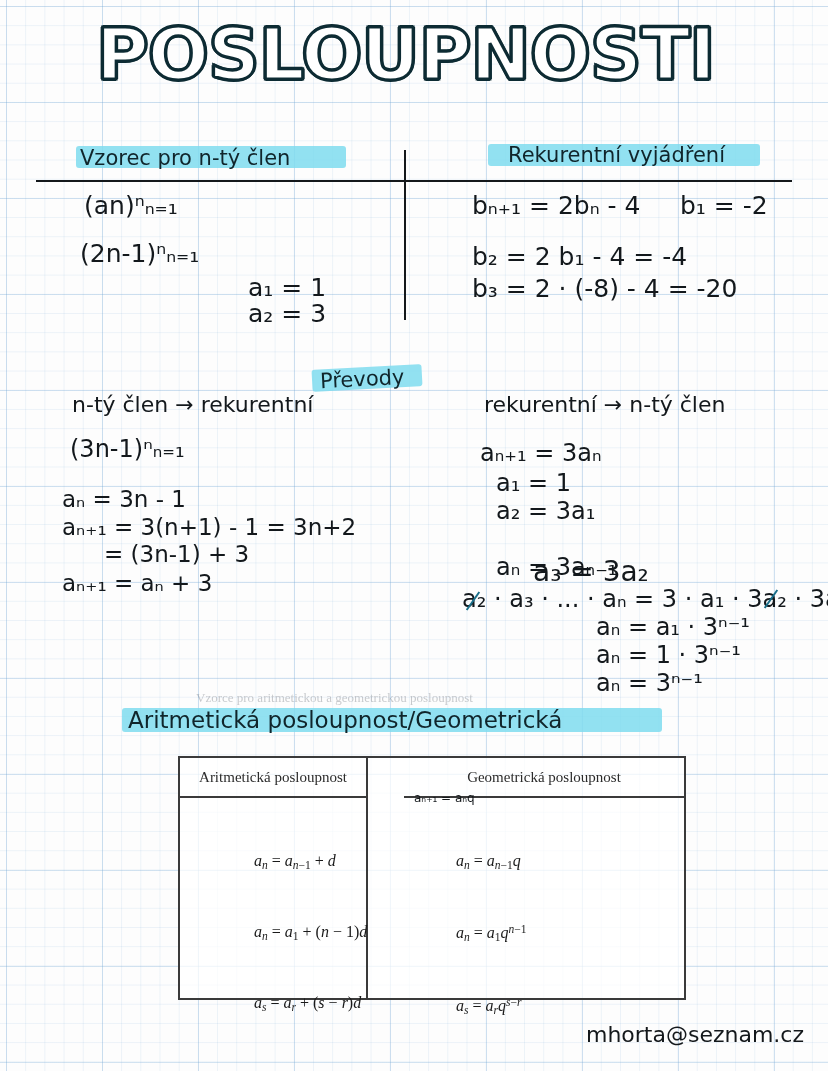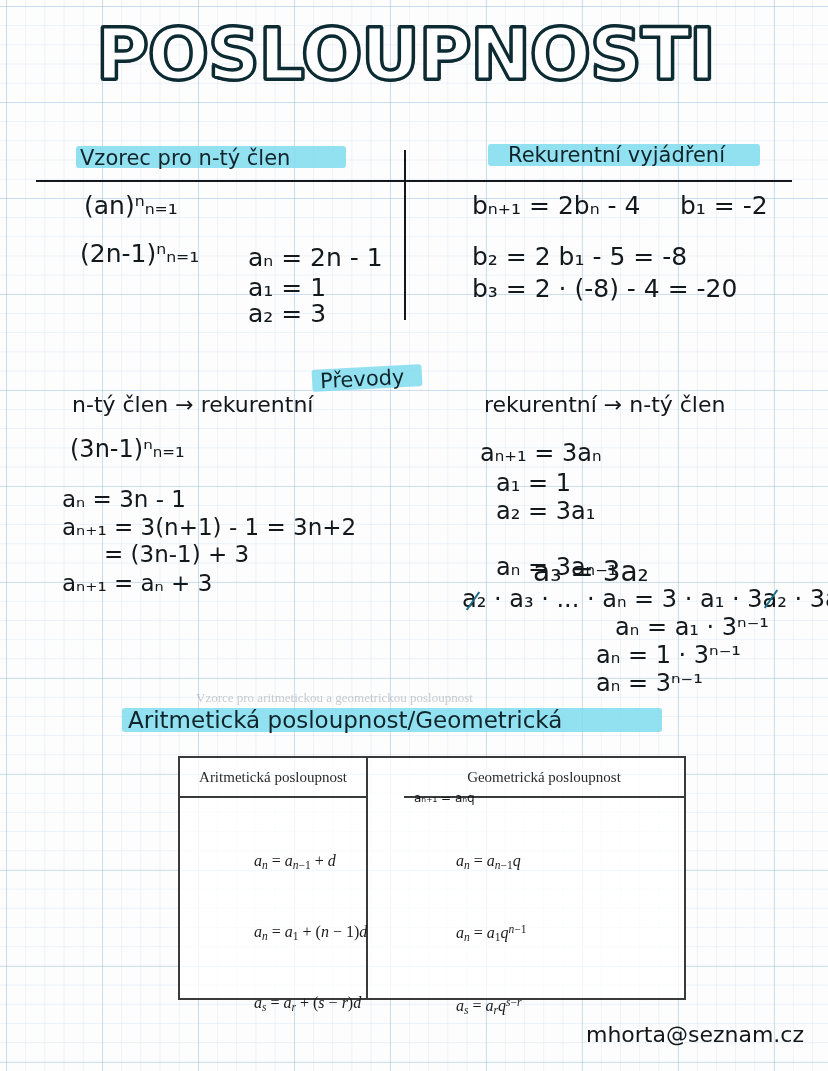--- a/index.html
+++ b/index.html
@@ -190,48 +190,47 @@
 
   <div class="hl" style="left:488px; top:144px; width:272px; height:22px;"></div>
   <div class="hl-label hw" style="left:508px; top:143px; font-size:21px;">Rekurentní vyjádření</div>
 
   <div class="rule-h" style="left:36px; top:180px; width:370px;"></div>
   <div class="rule-h" style="left:406px; top:180px; width:386px;"></div>
   <div class="rule-v" style="left:404px; top:150px; height:170px;"></div>
 
   <div class="hw" style="left:84px; top:192px; font-size:25px;">(an)ⁿₙ₌₁</div>
   <div class="hw" style="left:80px; top:240px; font-size:25px;">(2n-1)ⁿₙ₌₁</div>
-  <div class="hw" style="left:248px; top:244px; font-size:25px;">aₙ = 2n - 1</div>
   <div class="hw" style="left:248px; top:274px; font-size:25px;">a₁ = 1</div>
   <div class="hw" style="left:248px; top:300px; font-size:25px;">a₂ = 3</div>
 
   <div class="hw" style="left:472px; top:192px; font-size:25px;">bₙ₊₁ = 2bₙ - 4</div>
   <div class="hw" style="left:680px; top:192px; font-size:25px;">b₁ = -2</div>
-  <div class="hw" style="left:472px; top:243px; font-size:25px;">b₂ = 2 b₁ - 5 = -8</div>
+  <div class="hw" style="left:472px; top:243px; font-size:25px;">b₂ = 2 b₁ - 4 = -4</div>
   <div class="hw" style="left:472px; top:275px; font-size:25px;">b₃ = 2 · (-8) - 4 = -20</div>
 
   <div class="hl" style="left:312px; top:367px; width:110px; height:22px; transform:rotate(-3deg);"></div>
   <div class="hl-label hw" style="left:320px; top:367px; font-size:21px; transform:rotate(-3deg);">Převody</div>
 
   <div class="hw" style="left:72px; top:392px; font-size:22px;">n-tý člen → rekurentní</div>
   <div class="hw" style="left:484px; top:392px; font-size:22px;">rekurentní → n-tý člen</div>
 
   <div class="hw" style="left:70px; top:436px; font-size:24px;">(3n-1)ⁿₙ₌₁</div>
   <div class="hw" style="left:62px; top:486px; font-size:23px;">aₙ = 3n - 1</div>
   <div class="hw" style="left:62px; top:514px; font-size:23px;">aₙ₊₁ = 3(n+1) - 1 = 3n+2</div>
   <div class="hw" style="left:104px; top:541px; font-size:23px;">= (3n-1) + 3</div>
   <div class="hw" style="left:62px; top:570px; font-size:23px;">aₙ₊₁ = aₙ + 3</div>
 
   <div class="hw" style="left:480px; top:440px; font-size:24px;text-align:center;">aₙ₊₁ = 3aₙ</div>
   <div class="hw" style="left:496px; top:470px; font-size:24px;">a₁ = 1</div>
   <div class="hw" style="left:496px; top:498px; font-size:24px;">a₂ = 3a₁</div>
   <div class="hw" style="left:496px; top:556px; font-size:28px;margin-left:37px;">a₃ = 3a₂</div>
   <div class="hw" style="left:496px; top:554px; font-size:24px;">aₙ = 3aₙ₋₁</div>
   <div class="hw" style="left:462px; top:586px; font-size:24px;">a₂ · a₃ · ... · aₙ = 3 · a₁ · 3a₂ · 3aₙ₋₁</div>
-  <div class="hw" style="left:596px; top:614px; font-size:24px;margin-left:19px;">aₙ = a₁ · 3ⁿ⁻¹</div>
+  <div class="hw" style="left:596px; top:614px; font-size:24px;">aₙ = a₁ · 3ⁿ⁻¹</div>
   <div class="hw" style="left:596px; top:642px; font-size:24px;">aₙ = 1 · 3ⁿ⁻¹</div>
   <div class="hw" style="left:596px; top:670px; font-size:24px;">aₙ = 3ⁿ⁻¹</div>
 
   <div class="slash" style="left:462px; top:600px;"></div>
   <div class="slash" style="left:760px; top:598px;"></div>
 
   <div id="ghost-text">Vzorce pro aritmetickou a geometrickou posloupnost</div>
 
   <div class="hl" style="left:122px; top:708px; width:540px; height:24px;"></div>
   <div class="hl-label hw" style="left:128px; top:707px; font-size:23px;">Aritmetická posloupnost/Geometrická</div>

